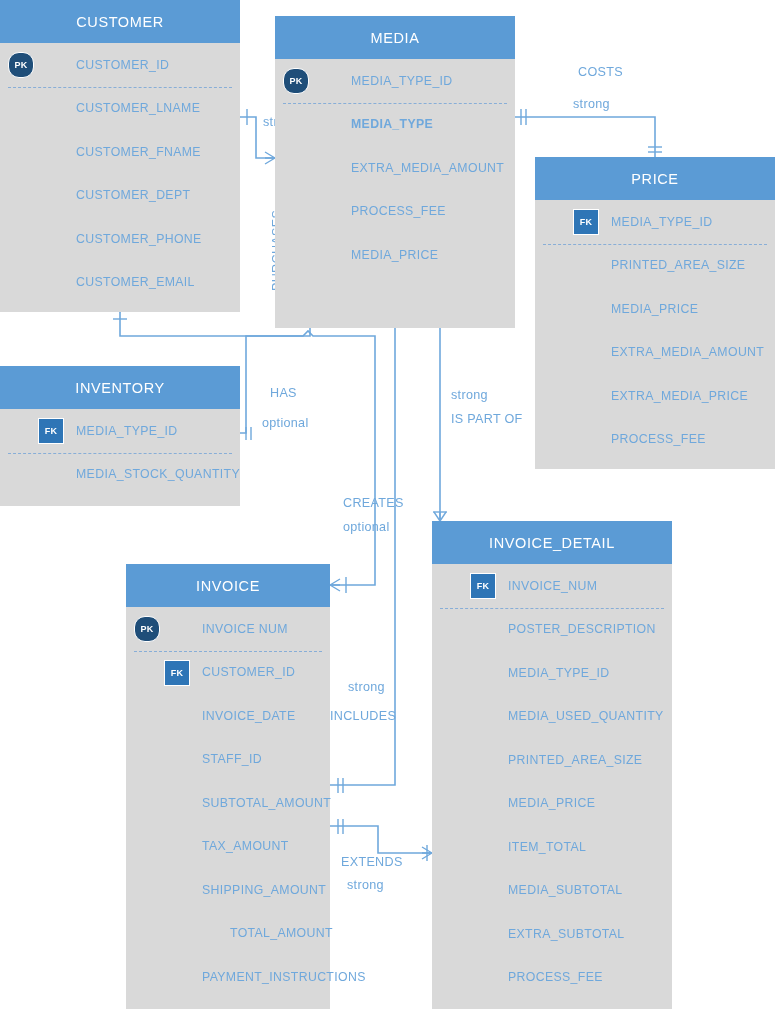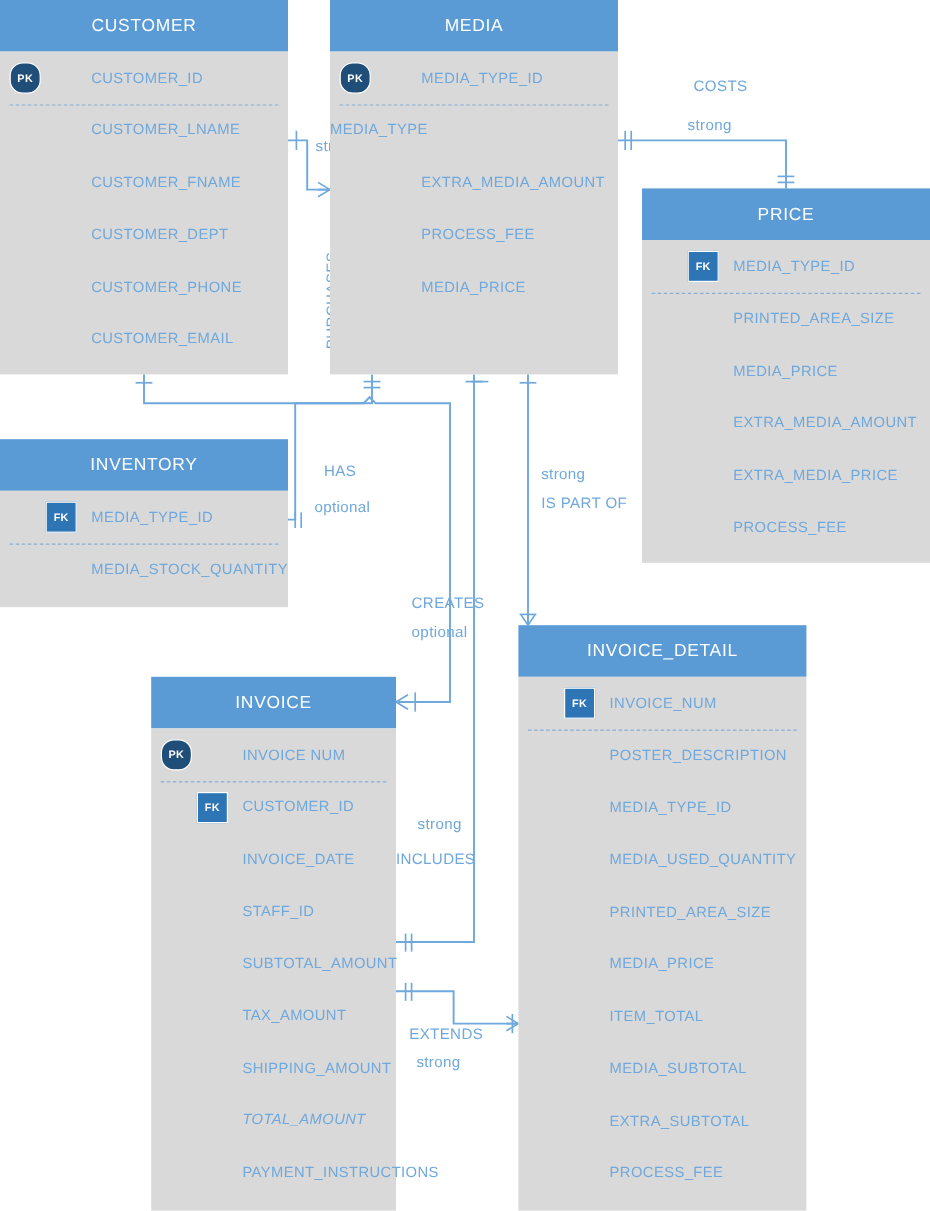--- a/index.html
+++ b/index.html
@@ -147,30 +147,30 @@
             <span class="attr-label" style="margin-left: 76px;">CUSTOMER_DEPT</span>
           </div>
           <div class="attr">
             <span class="attr-label" style="margin-left: 76px;">CUSTOMER_PHONE</span>
           </div>
           <div class="attr">
             <span class="attr-label" style="margin-left: 76px;">CUSTOMER_EMAIL</span>
           </div>
         </div>
       </div>
-      <div class="entity" style="left: 275px; top: 0px; width: 240px; height: 312px;">
+      <div class="entity" style="left: 275px; top: 16px; width: 240px; height: 312px;">
         <div class="ent-header">MEDIA</div>
         <div class="ent-body" style="height: 269px;">
           <div class="attr">
             <span class="badge pk" style="left: 8px; top: 9px;">PK</span>
             <span class="attr-label" style="margin-left: 76px;">MEDIA_TYPE_ID</span>
           </div>
           <div class="divider" style="top: 43.5px; left: 8px; right: 8px;"></div>
           <div class="attr">
-            <span class="attr-label" style="">MEDIA_TYPE</span>
+            <span class="attr-label" style="margin-left: 76px; font-weight: bold;">MEDIA_TYPE</span>
           </div>
           <div class="attr">
             <span class="attr-label" style="margin-left: 76px;">EXTRA_MEDIA_AMOUNT</span>
           </div>
           <div class="attr">
             <span class="attr-label" style="margin-left: 76px;">PROCESS_FEE</span>
           </div>
           <div class="attr">
             <span class="attr-label" style="margin-left: 76px;">MEDIA_PRICE</span>
           </div>
@@ -235,21 +235,21 @@
           <div class="attr">
             <span class="attr-label" style="margin-left: 76px;">SUBTOTAL_AMOUNT</span>
           </div>
           <div class="attr">
             <span class="attr-label" style="margin-left: 76px;">TAX_AMOUNT</span>
           </div>
           <div class="attr">
             <span class="attr-label" style="margin-left: 76px;">SHIPPING_AMOUNT</span>
           </div>
           <div class="attr">
-            <span class="attr-label" style="margin-left: 76px; font-style: italic;">TOTAL_AMOUNT</span>
+            <span class="attr-label" style="margin-left: 104px;">TOTAL_AMOUNT</span>
           </div>
           <div class="attr">
             <span class="attr-label" style="margin-left: 76px;">PAYMENT_INSTRUCTIONS</span>
           </div>
         </div>
       </div>
       <div class="entity" style="left: 432px; top: 521px; width: 240px; height: 488px;">
         <div class="ent-header">INVOICE_DETAIL</div>
         <div class="ent-body" style="height: 445px;">
           <div class="attr">

